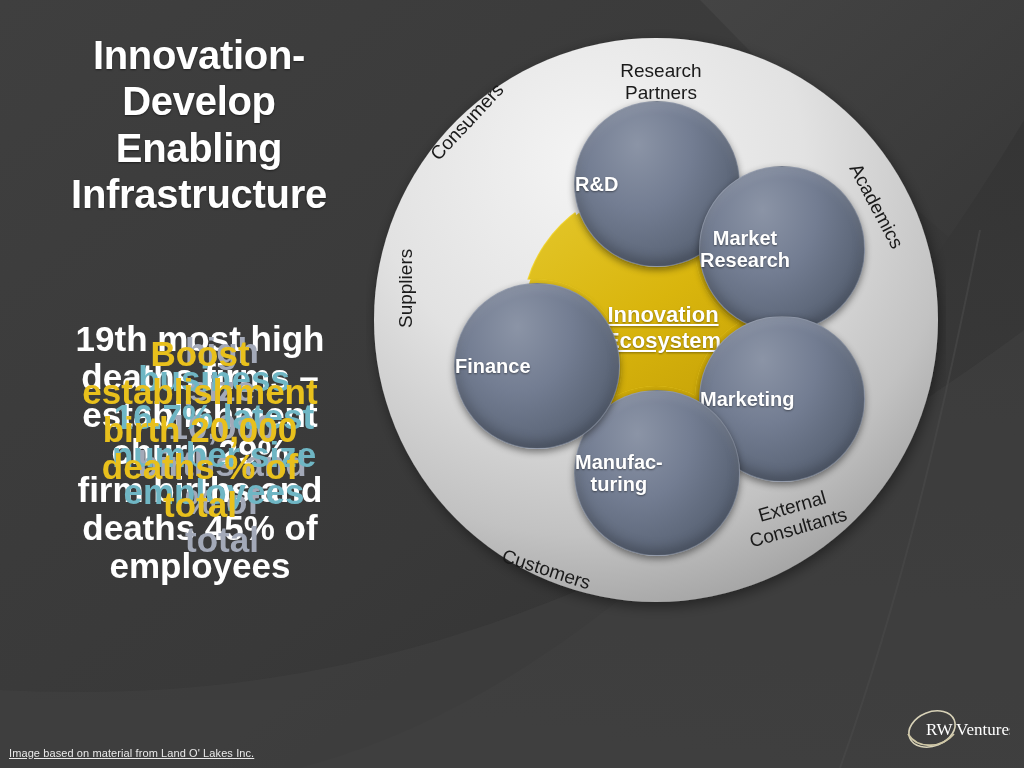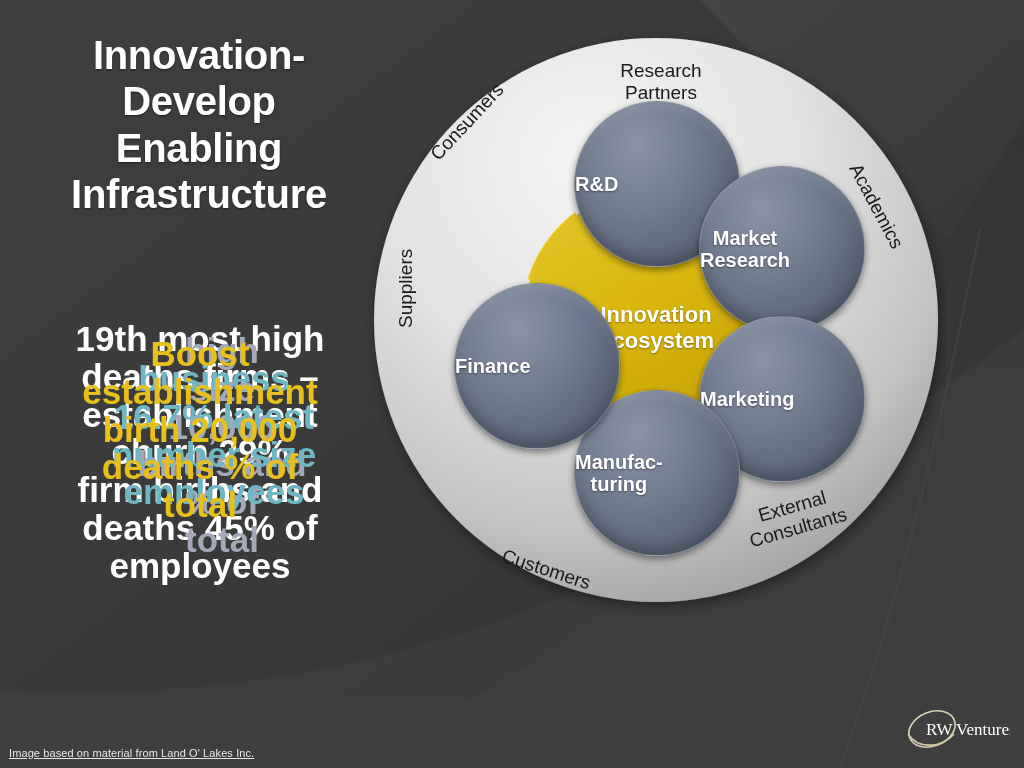--- a/index.html
+++ b/index.html
@@ -175,21 +175,21 @@
         <circle cx="415" cy="228" r="86" fill="black"></circle>
         <circle cx="415" cy="378" r="86" fill="black"></circle>
         <circle cx="290" cy="452" r="86" fill="black"></circle>
         <circle cx="170" cy="345" r="86" fill="black"></circle>
       </mask>
     </defs>
     <circle cx="290" cy="300" r="137" fill="#f0d431" mask="url(#hubMask)"></circle>
     <circle cx="290" cy="300" r="134" fill="url(#hubGrad)" mask="url(#hubMask)"></circle>
   </svg>
 
-  <div id="hub-label" style="left:195px;top:282px;">
+  <div id="hub-label" style="left:202px;top:282px;text-decoration:underline;">
     <div>Innovation</div>
     <div>Ecosystem</div>
   </div>
 
   <div class="node" style="left:208px;top:81px;width:164px;height:164px;">
     <div><span>R&amp;D</span></div>
   </div>
 
   <div class="node" style="left:333px;top:146px;width:164px;height:164px;">
     <div>

